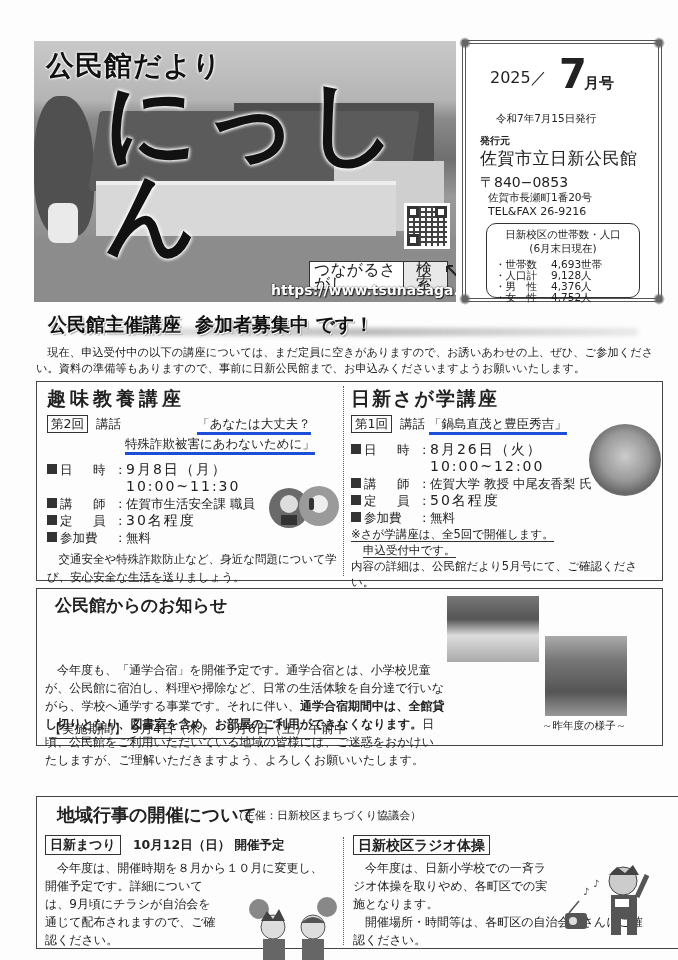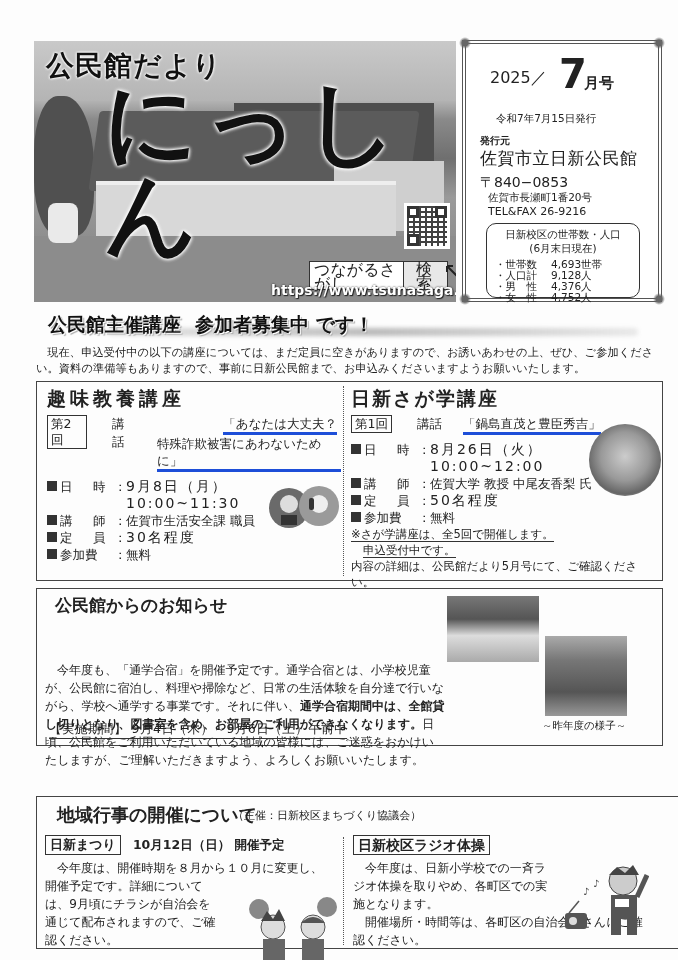--- a/index.html
+++ b/index.html
@@ -88,21 +88,21 @@
   .intro { position:absolute; left:36px; top:345px; width:630px; font-size:11.2px; line-height:16px; letter-spacing: .1px; }
 
   
   .courses { position:absolute; left:36px; top:381px; width:627px; height:200px; border:1.5px solid #444; }
   .courses .divider { position:absolute; left:306px; top:4px; height:190px; border-left:1.5px dotted #555; }
   .course { position:absolute; top:4px; }
   .course.left { left:10px; width:290px; }
   .course.right { left:314px; width:305px; }
   .course h2 { font-size:19px; font-weight:bold; letter-spacing:4px; margin-bottom:3px; }
   .course.right h2 { letter-spacing:2px; }
-  .session { display:flex; align-items:flex-start; font-size:12.5px; margin-bottom:6px;gap:17px; }
+  .session { display:flex; align-items:flex-start; font-size:12.5px; margin-bottom:6px; }
   .session .tag { border:1px solid #333; padding:0 3px; margin-right:8px; line-height:16px; }
   .session .kw { margin-right:4px; line-height:18px; }
   .session .title { border-bottom:3px solid #1d4ed8; line-height:17px; }
   .session .title-wrap { display:flex; flex-direction:column; align-items:flex-end; }
   .info-row { display:flex; font-size:12.5px; line-height:17px; }
   .info-row .sq { width:10px; height:10px; background:#333; display:inline-block; margin:3px 3px 0 0; flex:none; }
   .info-row .k { width:54px; letter-spacing:4px; flex:none; }
   .info-row .colon { width:12px; flex:none; }
   .info-row .v.wide { letter-spacing:2px; font-size:14px; }
   .note { font-size:11.5px; line-height:16px; }
@@ -253,20 +253,21 @@
       <span class="k">定　員</span>
       <span class="colon">：</span>
       <span class="v wide">30名程度</span>
     </div>
     <div class="info-row">
       <span class="sq"></span>
       <span class="k" style="letter-spacing:0">参加費</span>
       <span class="colon">：</span>
       <span class="v">無料</span>
     </div>
+    <div class="desc">交通安全や特殊詐欺防止など、身近な問題について学び、安心安全な生活を送りましょう。</div>
 
     <svg class="illus-scam" viewBox="0 0 72 50">
       <circle cx="20" cy="26" r="20" fill="#6a6a6a"></circle>
       <circle cx="20" cy="22" r="9" fill="#ddd"></circle>
       <rect x="12" y="33" width="16" height="10" fill="#333"></rect>
       <circle cx="50" cy="24" r="20" fill="#9a9a9a"></circle>
       <circle cx="50" cy="22" r="9" fill="#eee"></circle>
       <rect x="40" y="16" width="5" height="12" rx="2" fill="#333"></rect>
     </svg>
   </div>

